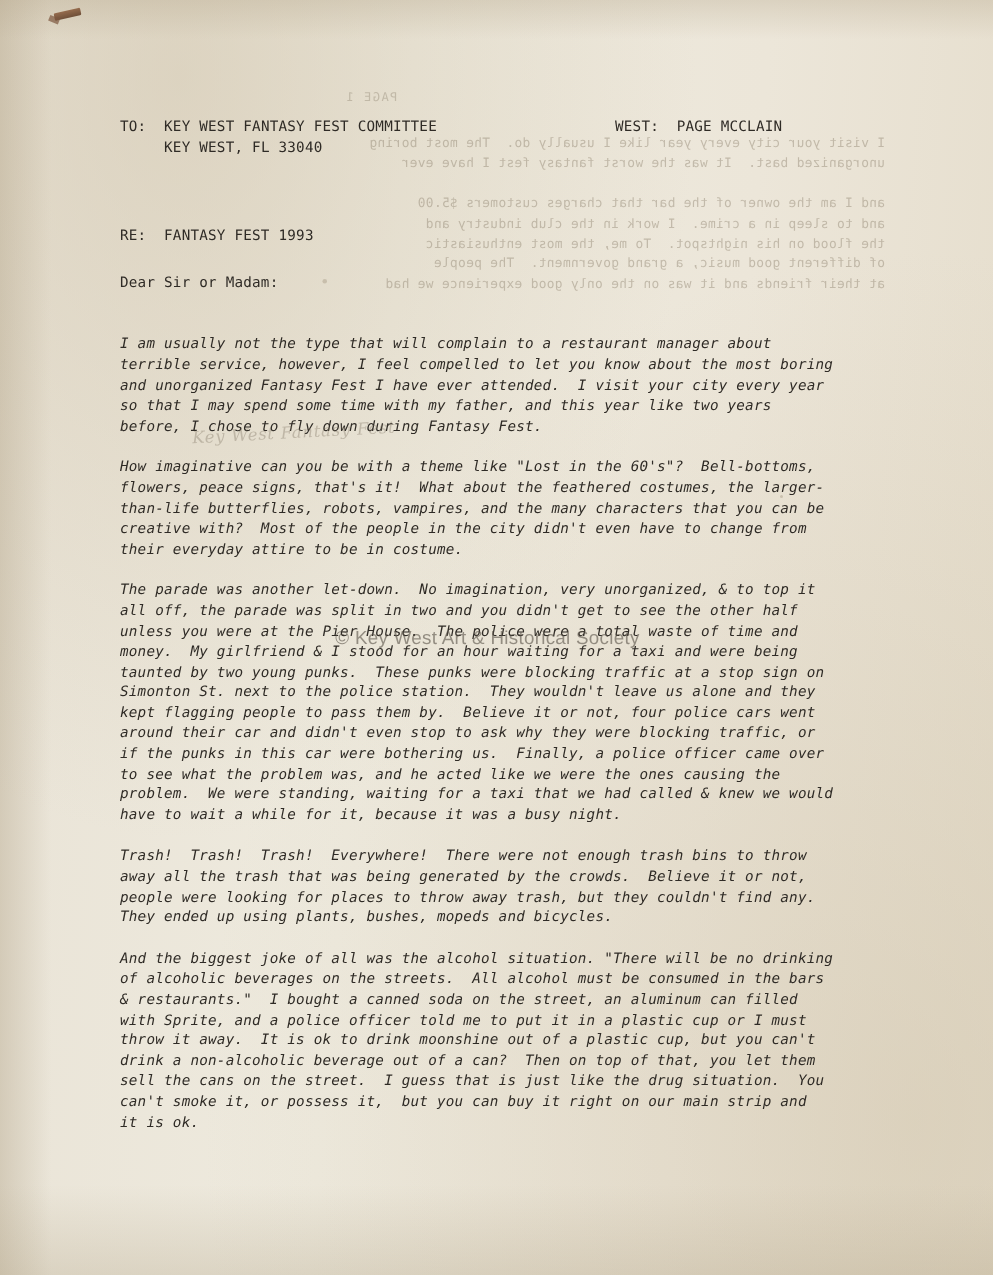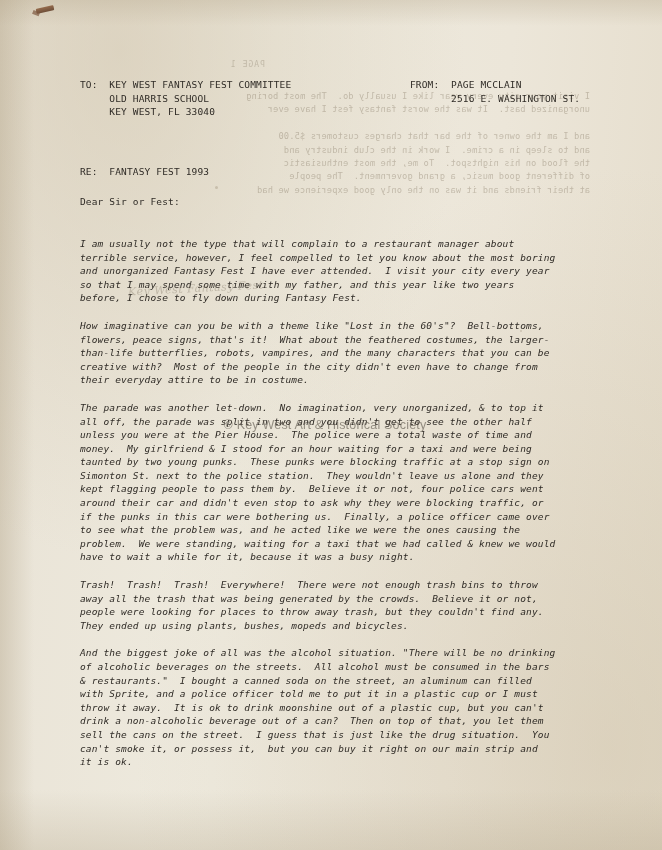--- a/index.html
+++ b/index.html
@@ -177,38 +177,34 @@
 and to sleep in a crime.  I work in the club industry and
 the flood on his nightspot.  To me, the most enthusiastic
 of different good music, a grand government.  The people
 at their friends and it was on the only good experience we had</div>
 
 <div class="doc">
 
   <div class="head-block">
     <div class="head-row">
       <div class="head-left"><span>TO:</span>  <span>KEY WEST FANTASY FEST COMMITTEE</span></div>
-      <div class="head-right"><span>FROM:</span>  <span>PAGE MCCLAIN</span></div>
-    </div>
-    <div class="head-row">
-      <div class="head-left">     <span>OLD HARRIS SCHOOL</span></div>
-      <div class="head-right">       <span>2516 E. WASHINGTON ST.</span></div>
+      <div class="head-right"><span>WEST:</span>  <span>PAGE MCCLAIN</span></div>
     </div>
     <div class="head-row">
       <div class="head-left">     <span>KEY WEST, FL 33040</span></div>
       <div class="head-right"></div>
     </div>
   </div>
 
   <div class="spacer-sm"></div>
   <div class="spacer-md"></div>
   <div class="meta-line">RE:  FANTASY FEST 1993</div>
   <div class="spacer-md"></div>
 
-  <div class="salutation">Dear Sir or Fest:</div>
+  <div class="salutation">Dear Sir or Madam:</div>
   <div class="spacer-sm"></div>
 
   <p class="body">I am usually not the type that will complain to a restaurant manager about
 terrible service, however, I feel compelled to let you know about the most boring
 and unorganized Fantasy Fest I have ever attended.  I visit your city every year
 so that I may spend some time with my father, and this year like two years
 before, I chose to fly down during Fantasy Fest.</p>
   <p class="body">How imaginative can you be with a theme like "Lost in the 60's"?  Bell-bottoms,
 flowers, peace signs, that's it!  What about the feathered costumes, the larger-
 than-life butterflies, robots, vampires, and the many characters that you can be

